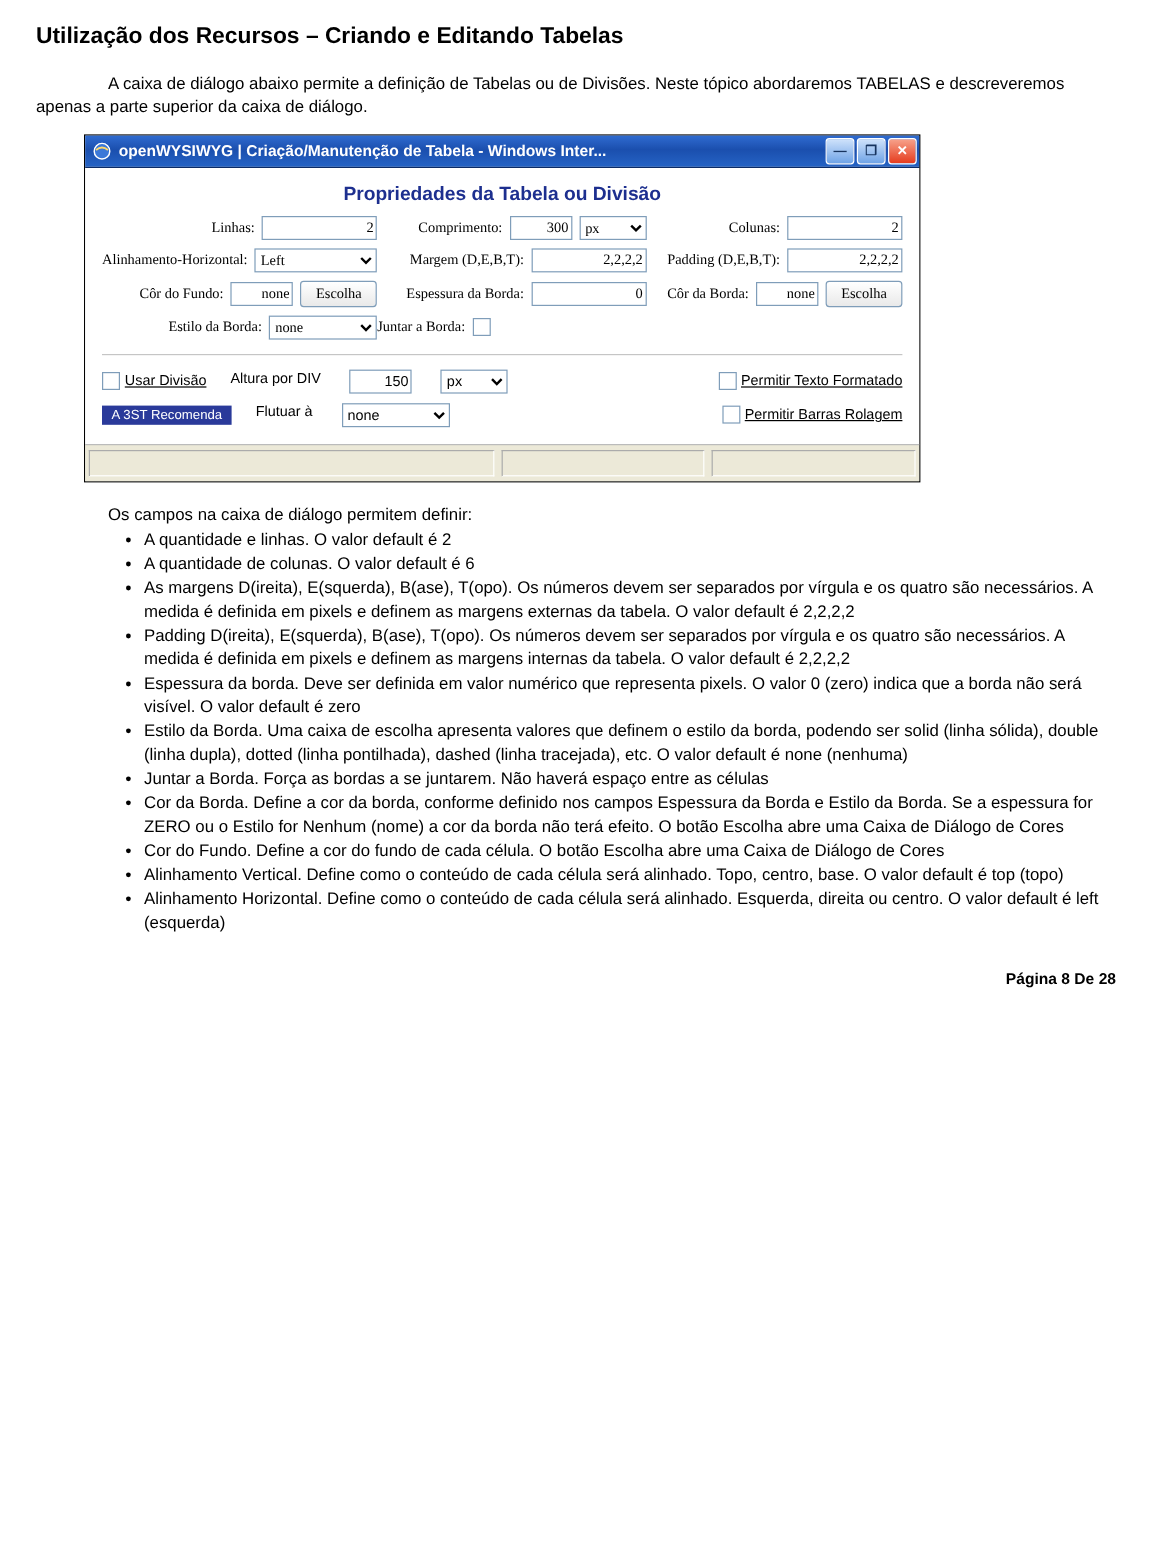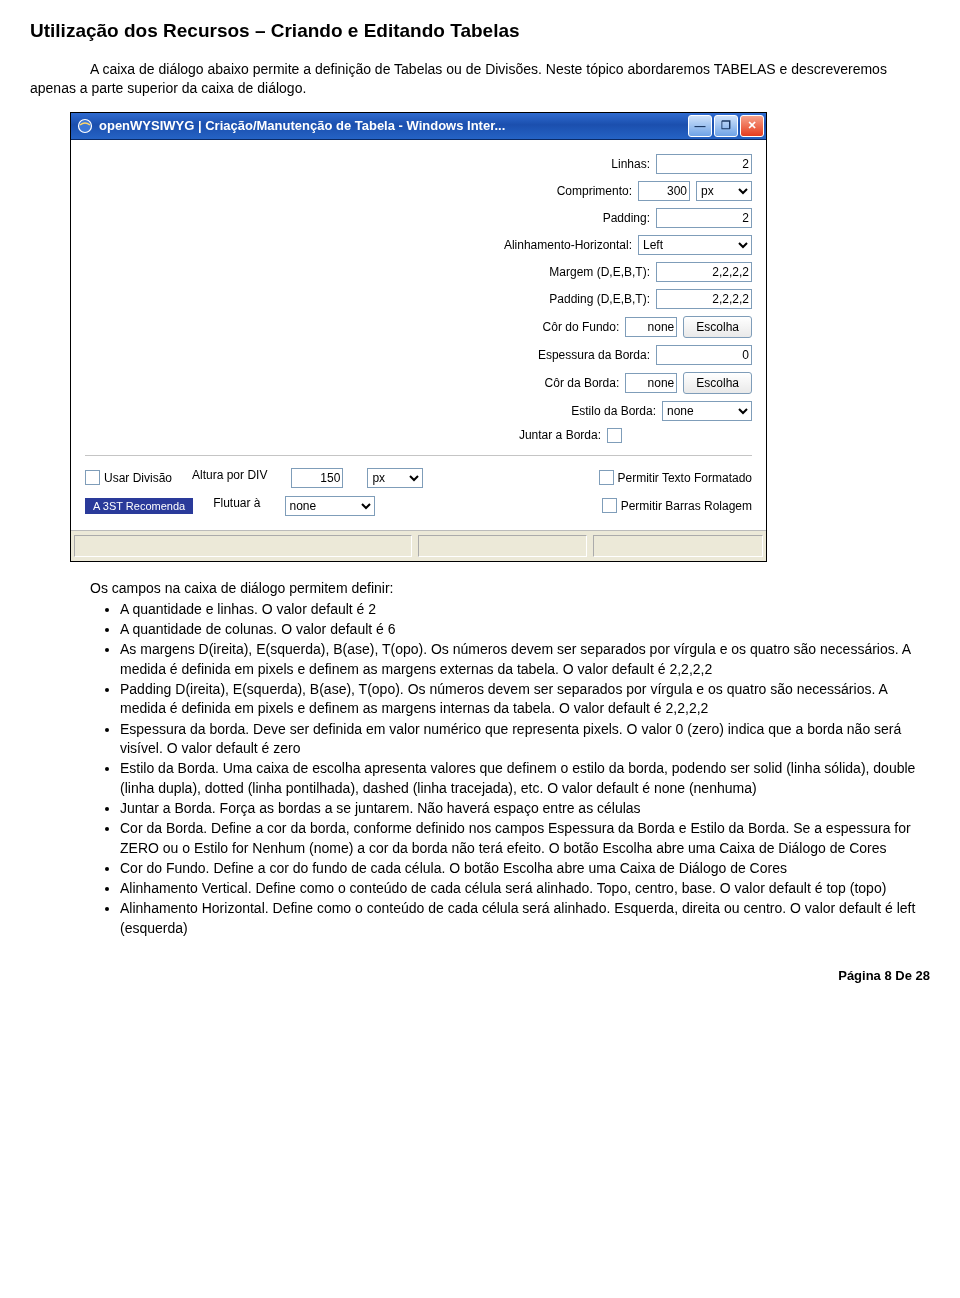--- a/index.html
+++ b/index.html
@@ -78,23 +78,24 @@
   }
   .legend {
     color: #1d2f8f;
     font-weight: bold;
     font-size: 16px;
     text-align: center;
     margin-bottom: 8px;
   }
   .form-grid {
     display: grid;
-    grid-template-columns: 1fr;
+    grid-template-columns: 1fr 1fr 1fr;
     column-gap: 0;
     row-gap: 7px;
+    font-family: Liberation Serif, serif;
   }
   .row {
     display: flex;
     align-items: center;
     justify-content: flex-end;
     gap: 6px;
   }
   .lbl {
     color: #000;
     white-space: nowrap;
@@ -113,21 +114,21 @@
   .in.w80 { width: 90px; }
   .sel {
     border: 1px solid #7f9db9;
     height: 20px;
     font-size: 12px;
     font-family: inherit;
     background: #fff;
   }
   .sel.w40 { width: 56px; }
   .sel.w80 { width: 90px; }
-  .sel.w110 { width: 114px; }
+  .sel.w110 { width: 102px; }
   .btn {
     border: 1px solid #7f9db9;
     background: linear-gradient(#fff,#e9e9e9);
     height: 22px;
     padding: 0 12px;
     font-size: 12px;
     font-family: inherit;
     border-radius: 3px;
   }
   hr.sep {
@@ -148,23 +149,23 @@
     white-space: nowrap;
   }
   .opts-line {
     display: flex;
     align-items: center;
     gap: 20px;
     margin-bottom: 8px;
   }
   .chk {
     display: flex;
-    align-items: center;
     gap: 4px;
     white-space: nowrap;
+    text-decoration: underline;
   }
   .chkbox {
     width: 13px; height: 13px;
     border: 1px solid #7f9db9;
     background: #fff;
   }
   .actions {
     display: flex;
     justify-content: flex-end;
     gap: 14px;
@@ -223,36 +224,37 @@
     </span>
     <span class="title-text">openWYSIWYG  |  Criação/Manutenção de Tabela - Windows Inter...</span>
     <div class="winbtns">
       <div class="winbtn">—</div>
       <div class="winbtn">❐</div>
       <div class="winbtn close">✕</div>
     </div>
   </div>
 
   <div class="window-body">
+    <div class="legend">Propriedades da Tabela ou Divisão</div>
 
     <div class="form-grid">
 
       <div class="row">
         <span class="lbl">Linhas:</span>
         <input class="in w80" value="2" style="">
       </div>
 
       <div class="row">
         <span class="lbl">Comprimento:</span>
         <input class="in w40" value="300" style="">
         <select class="sel w40"><option>px</option></select>
       </div>
 
       <div class="row">
-        <span class="lbl">Padding:</span>
+        <span class="lbl">Colunas:</span>
         <input class="in w80" value="2" style="">
       </div>
       <div class="row">
         <span class="lbl">Alinhamento-Horizontal:</span>
         <select class="sel w110"><option>Left</option></select>
       </div>
 
       <div class="row">
         <span class="lbl">Margem (D,E,B,T):</span>
         <input class="in w80 left" value="2,2,2,2" style="">

